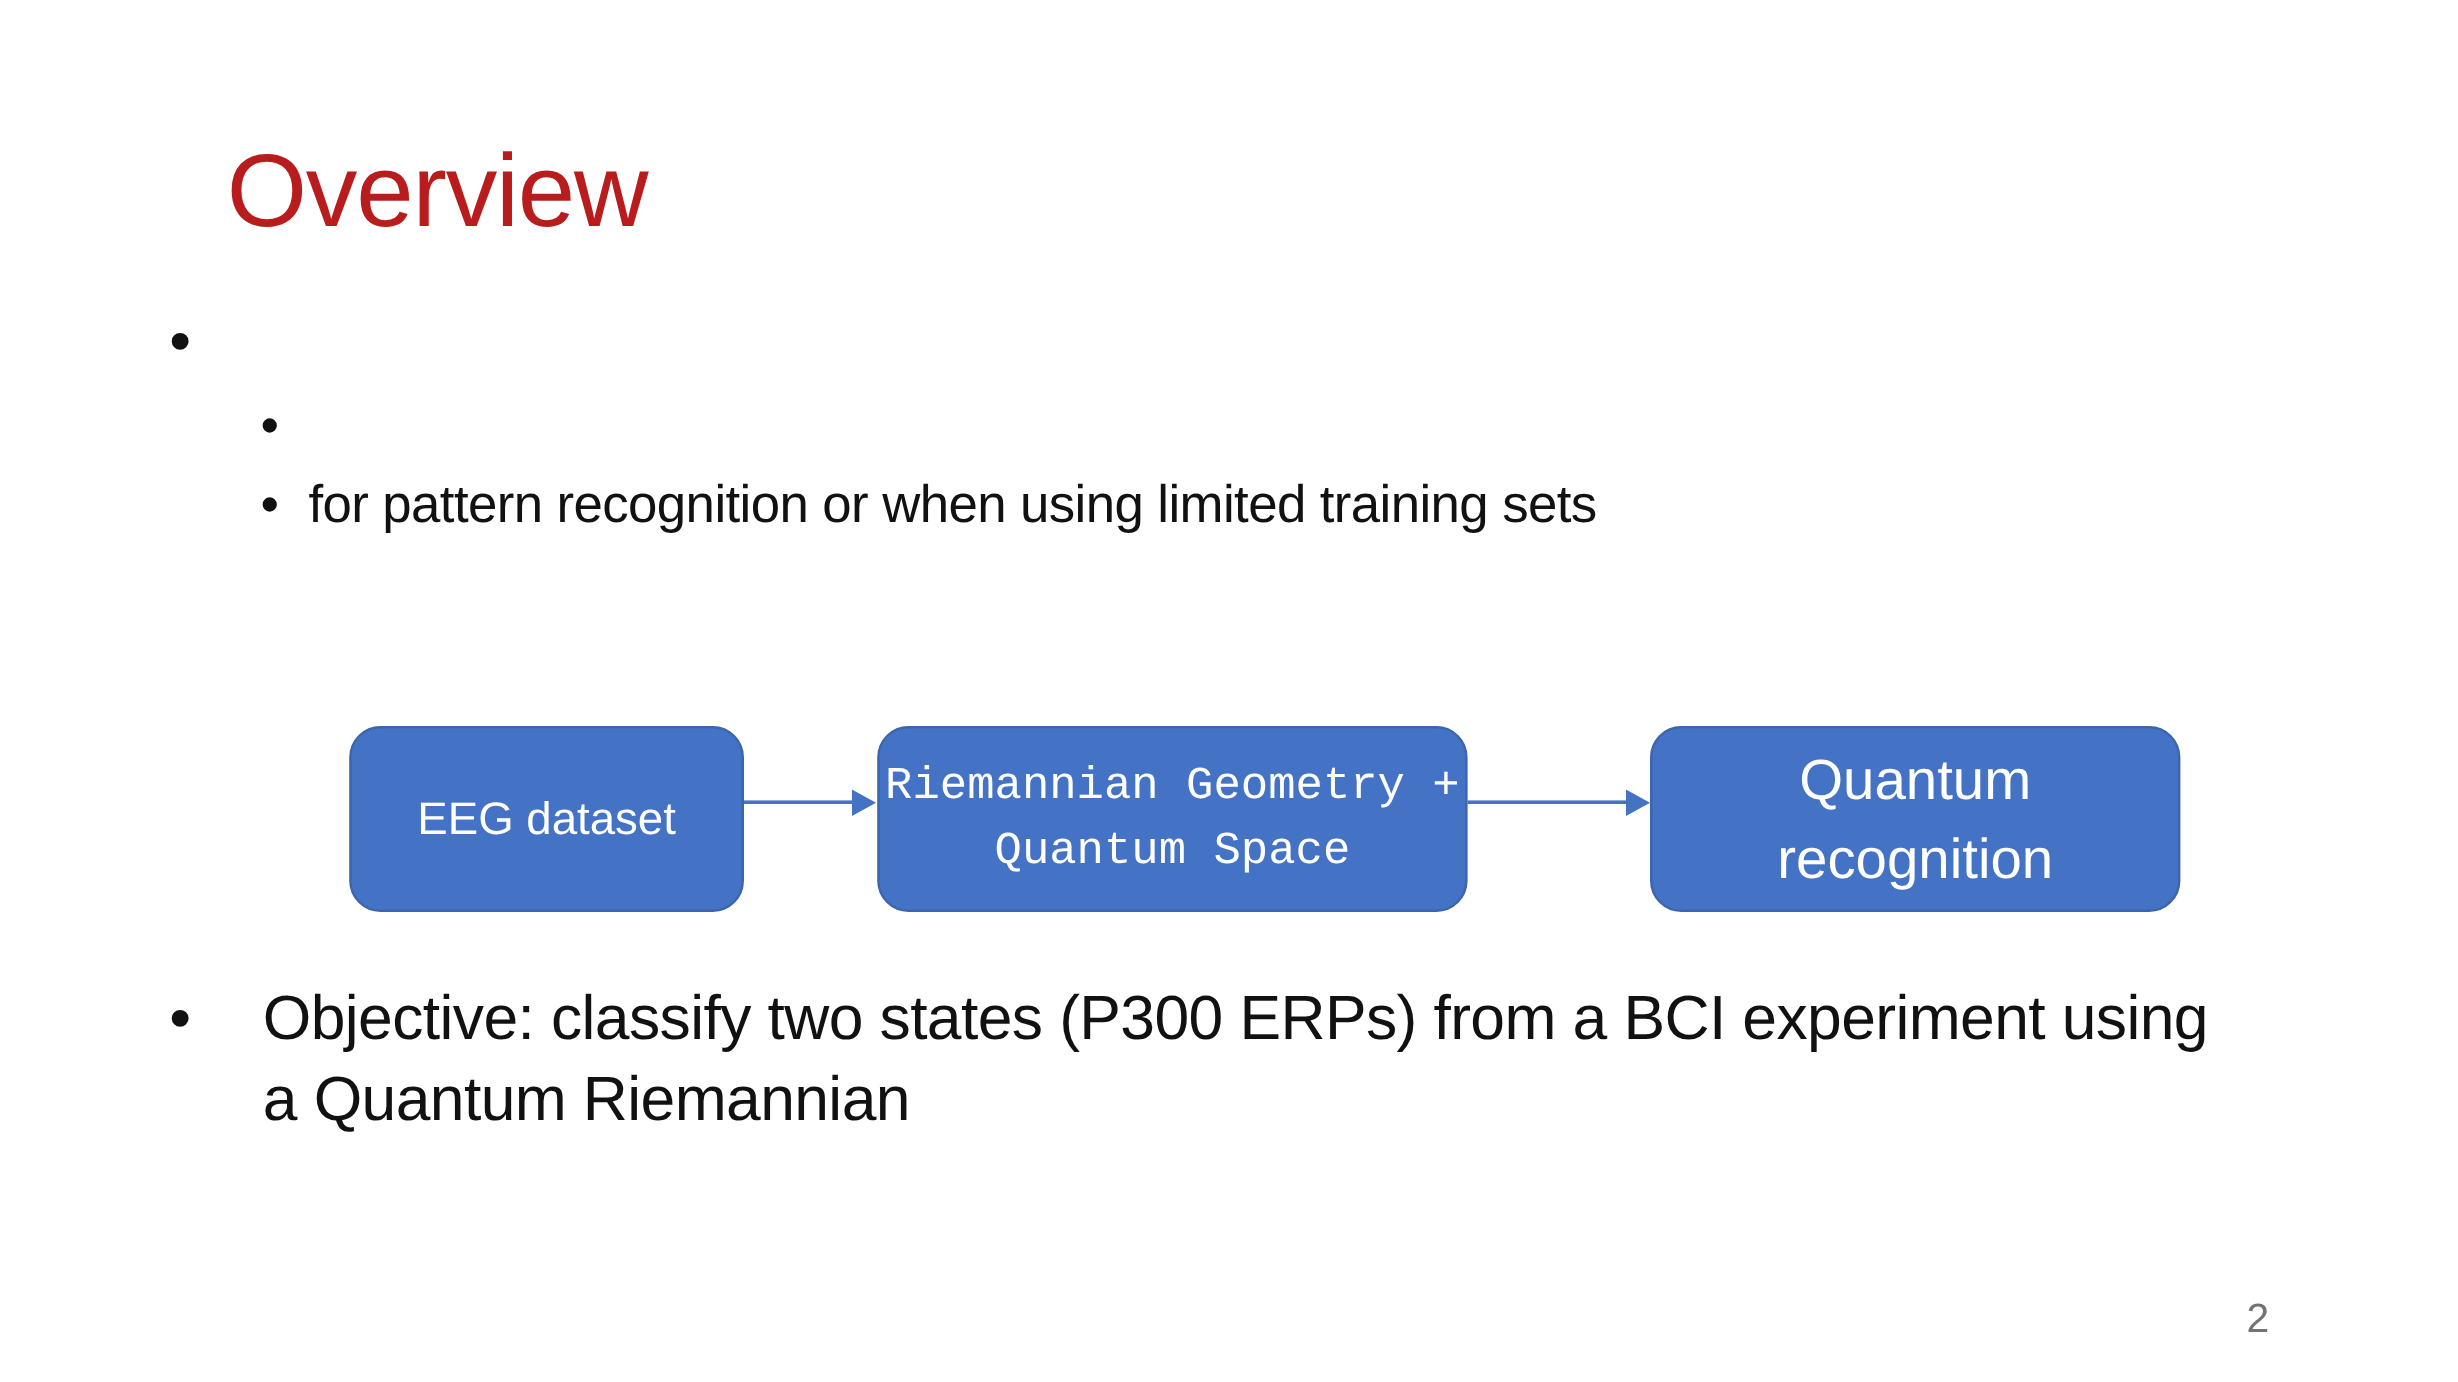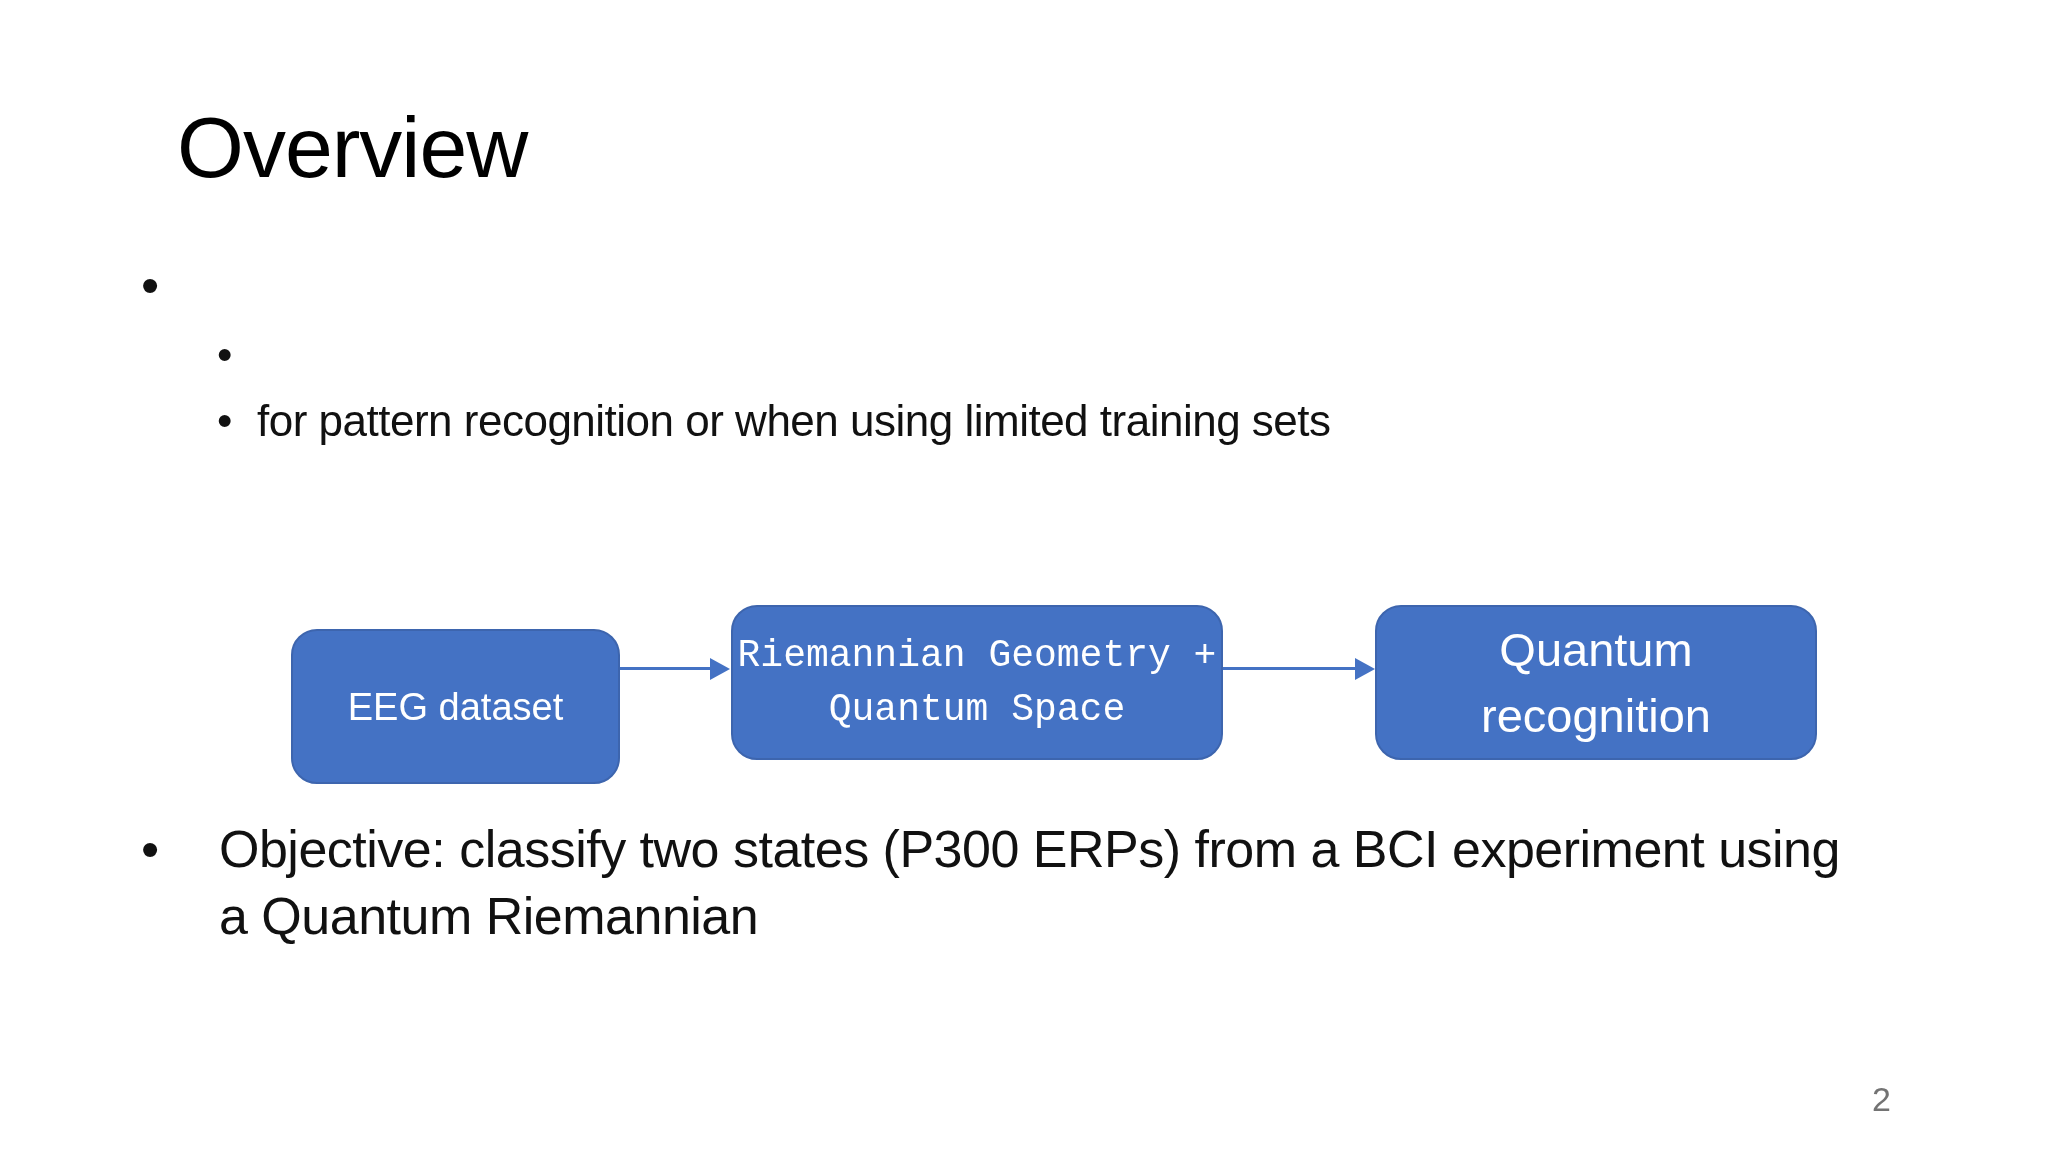--- a/index.html
+++ b/index.html
@@ -9,26 +9,26 @@
     height: 1152px;
     background: #ffffff;
     overflow: hidden;
     font-family: "Liberation Sans", "DejaVu Sans", sans-serif;
     color: #111111;
   }
   .title {
     position: absolute;
     left: 177px;
     top: 104px;
-    margin: 0;
+    margin: 12px;
     font-size: 86px;
     font-weight: 400;
     letter-spacing: -1px;
     line-height: 1;
-    color: #000000;
+    color: #b91c1c;
   }
   .bullet {
     position: absolute;
     left: 0;
     display: flex;
     align-items: flex-start;
     white-space: nowrap;
     letter-spacing: -0.5px;
     color: #111111;
   }
@@ -47,21 +47,21 @@
     border: 2px solid #3D65AE;
     border-radius: 26px;
     color: #ffffff;
     display: flex;
     flex-direction: column;
     align-items: center;
     justify-content: center;
     text-align: center;
   }
   .node .nline { display: block; }
-  .node1 { left: 291px;  width: 329px; font-size: 38px; line-height: 54px; margin-top: 24px; }
+  .node1 { left: 291px;  width: 329px; font-size: 38px; line-height: 54px; }
   .node2 { left: 731px;  width: 492px; font-size: 38px; line-height: 54px; font-family: Liberation Mono, monospace; }
   .node3 { left: 1375px; width: 442px; font-size: 47px; line-height: 66px; }
 
   .arrow-line {
     position: absolute;
     height: 3px;
     background: #4472C4;
   }
   .arrow-head {
     position: absolute;

